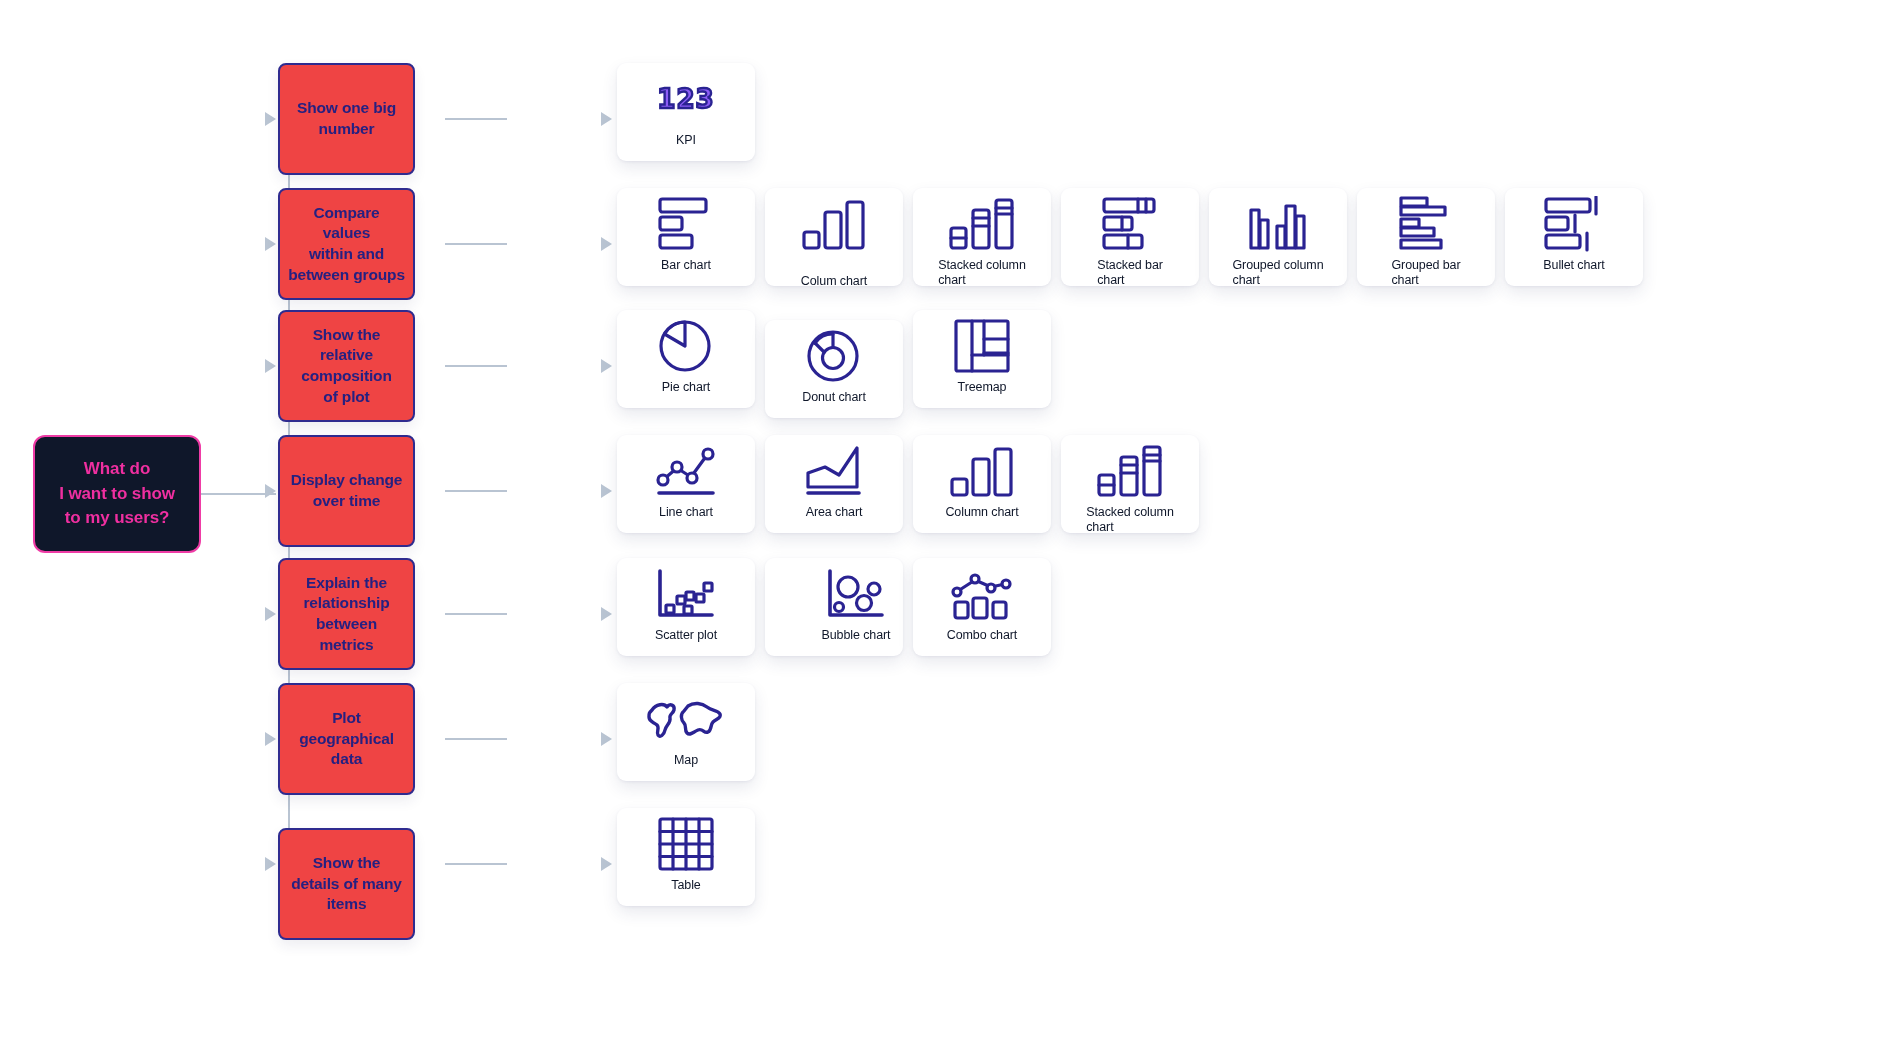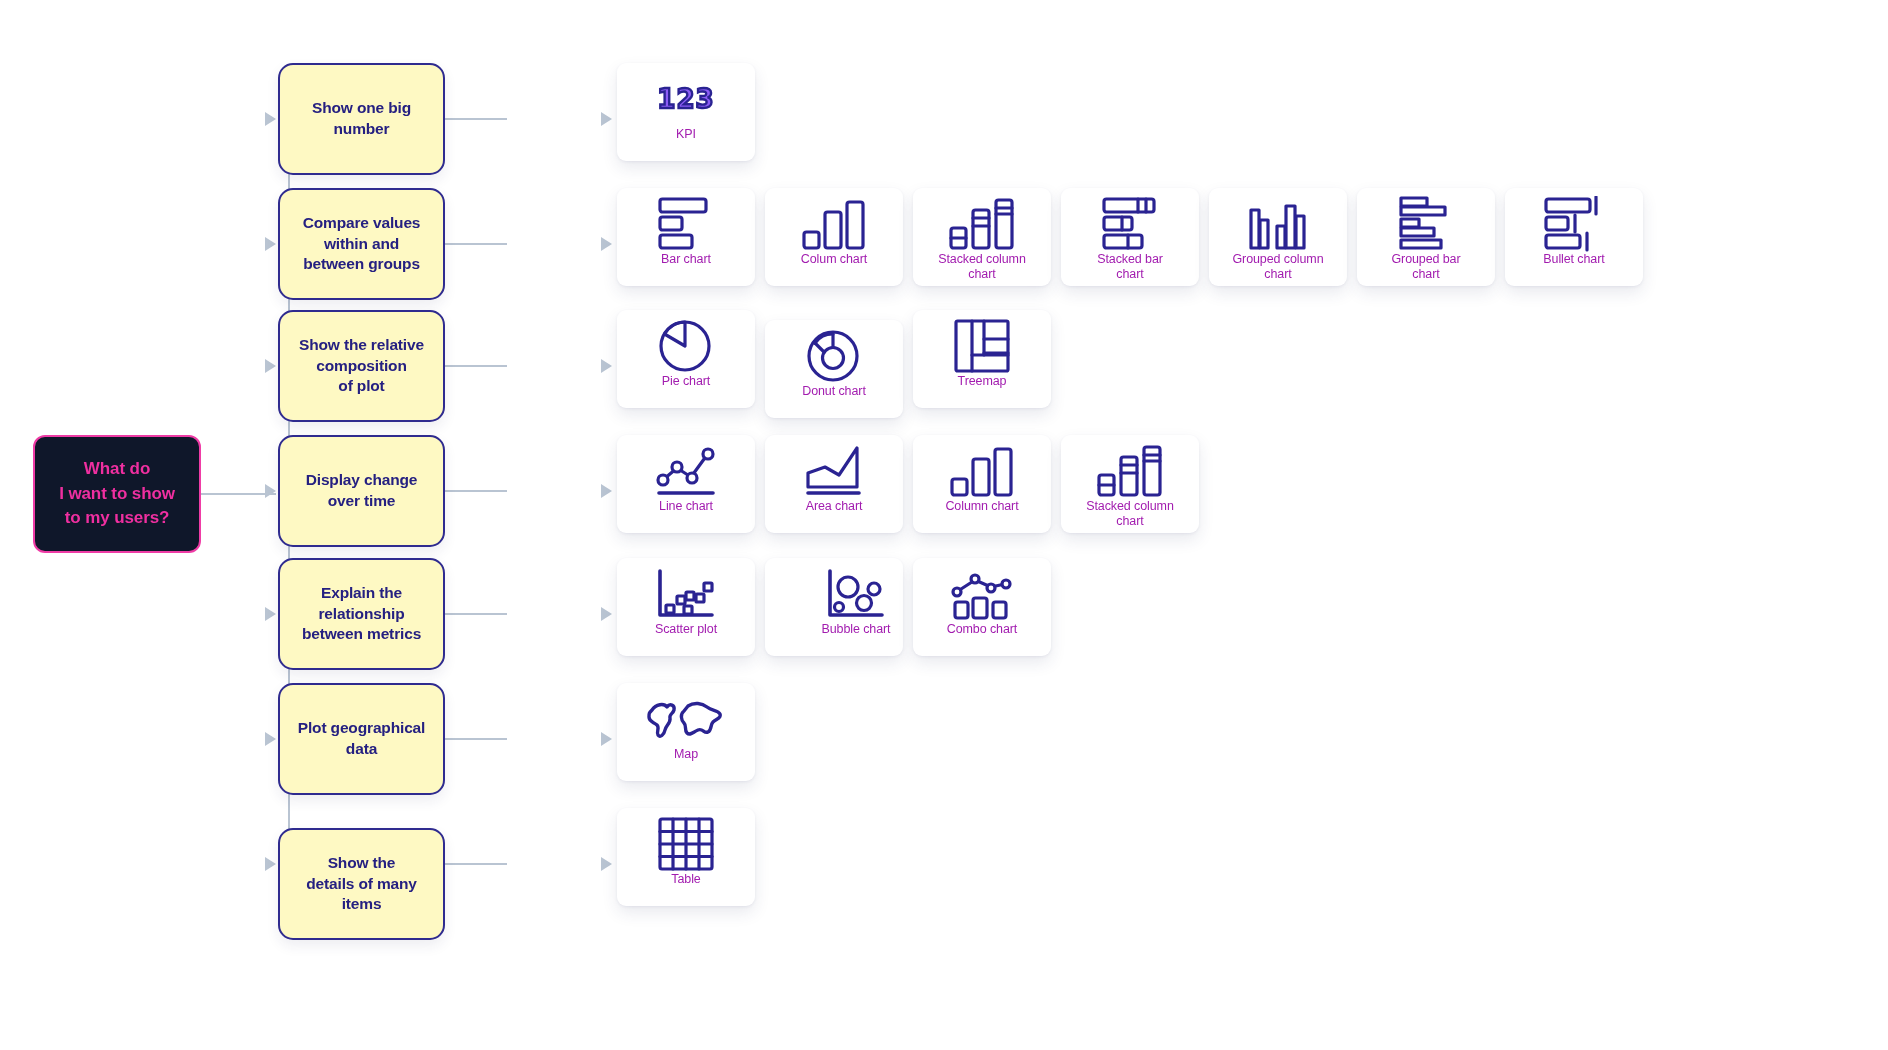--- a/index.html
+++ b/index.html
@@ -50,24 +50,24 @@
   }
   .root-text{
     color:#ef2fa0;
     font-size:17px;font-weight:700;line-height:1.45;
     text-align:center;white-space:pre-line;
     letter-spacing:-0.1px;
   }
 
   
   .qbox{
-    position:absolute;left:278px;width:167px;
+    position:absolute;left:278px;width:137px;
     border:2px solid #2f2b8f;
-    border-radius:15px;
-    background:#fef9c3;
+    border-radius:8px;
+    background:#ef4444;
     display:flex;align-items:center;justify-content:center;
     box-sizing:border-box;
     box-shadow:0 6px 13px rgba(40,40,90,.08);
   }
   .qtext{
     color:#252081;
     font-size:15.5px;font-weight:700;line-height:1.33;
     text-align:center;white-space:pre-line;
     letter-spacing:-0.15px;padding:0 8px;
   }
@@ -83,24 +83,24 @@
     align-items:center;justify-content:flex-start;
     box-sizing:border-box;
     padding-top:10px;
   }
   .card-icon{
     height:52px;width:100%;
     display:flex;align-items:center;justify-content:center;
   }
   .card-icon svg{display:block;}
   .card-label{
-    color:#a21caf;
+    color:#0f172a;
     font-size:12.5px;line-height:1.18;
-    text-align:center;white-space:pre-line;
-    margin-top:2px;letter-spacing:-0.1px;
+    white-space:pre-line;
+    margin-top:8px;letter-spacing:-0.1px;
   }
   .kpi-num{
     font-size:26px;font-weight:700;
     color:#8b5cf6;
     -webkit-text-stroke:2.4px #2a2392;
     letter-spacing:1px;
     font-family:"DejaVu Sans", sans-serif;
   }
 </style>
 </head>
@@ -196,21 +196,21 @@
       <div class="card" style="left: 617px; top: 188px;">
         <div class="card-icon">
           <svg width="56" height="56" viewBox="0 0 56 56" fill="none" stroke="#2a2392" stroke-width="3.2" stroke-linejoin="round" stroke-linecap="round">
             <rect x="2" y="3" width="46" height="13" rx="2.5"></rect>
             <rect x="2" y="21" width="22" height="13" rx="2.5"></rect>
             <rect x="2" y="39" width="32" height="13" rx="2.5"></rect>
           </svg>
         </div>
         <div class="card-label">Bar chart</div>
       </div>
-      <div class="card" style="left: 765px; top: 188px;">
+      <div class="card" style="left: 765px; top: 188px; gap: 16px;">
         <div class="card-icon">
           <svg width="64" height="56" viewBox="0 0 64 56" fill="none" stroke="#2a2392" stroke-width="3.2" stroke-linejoin="round" stroke-linecap="round">
             <rect x="2" y="36" width="15" height="16" rx="2.5"></rect>
             <rect x="23" y="16" width="16" height="36" rx="2.5"></rect>
             <rect x="45" y="6" width="16" height="46" rx="2.5"></rect>
           </svg>
         </div>
         <div class="card-label">Colum chart</div>
       </div>
       <div class="card" style="left: 913px; top: 188px;">

